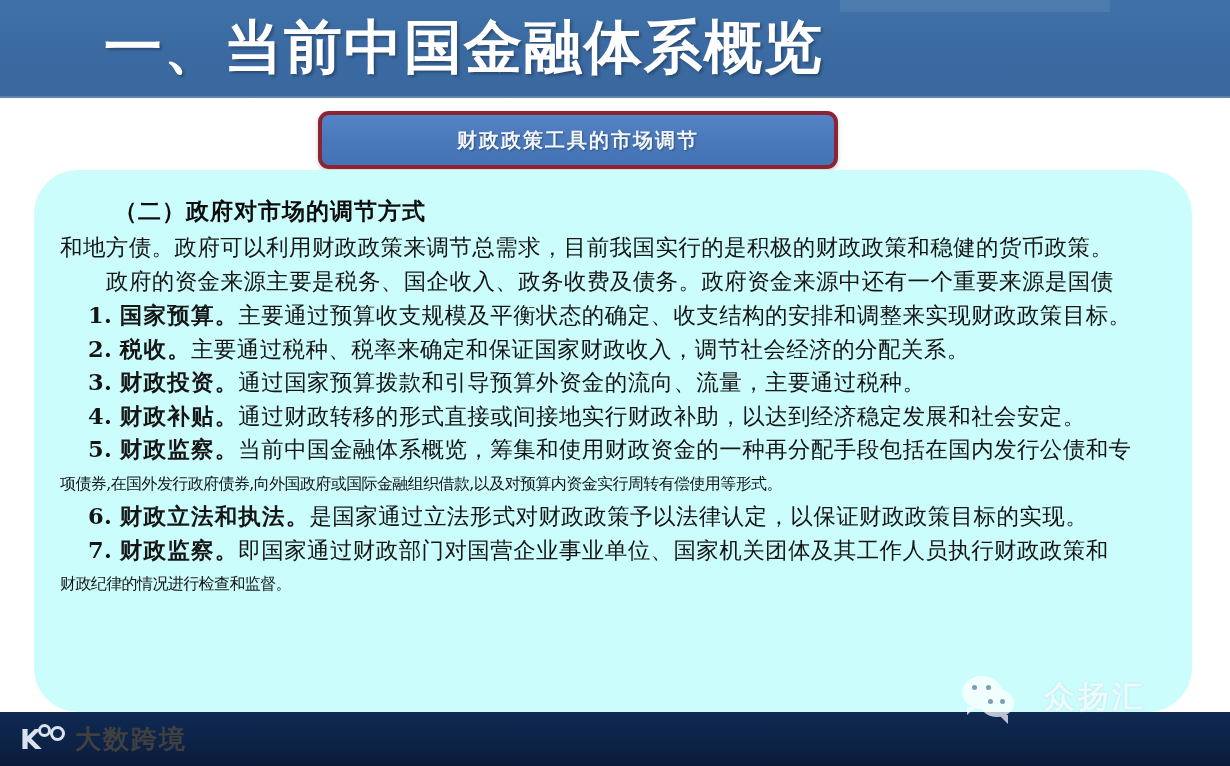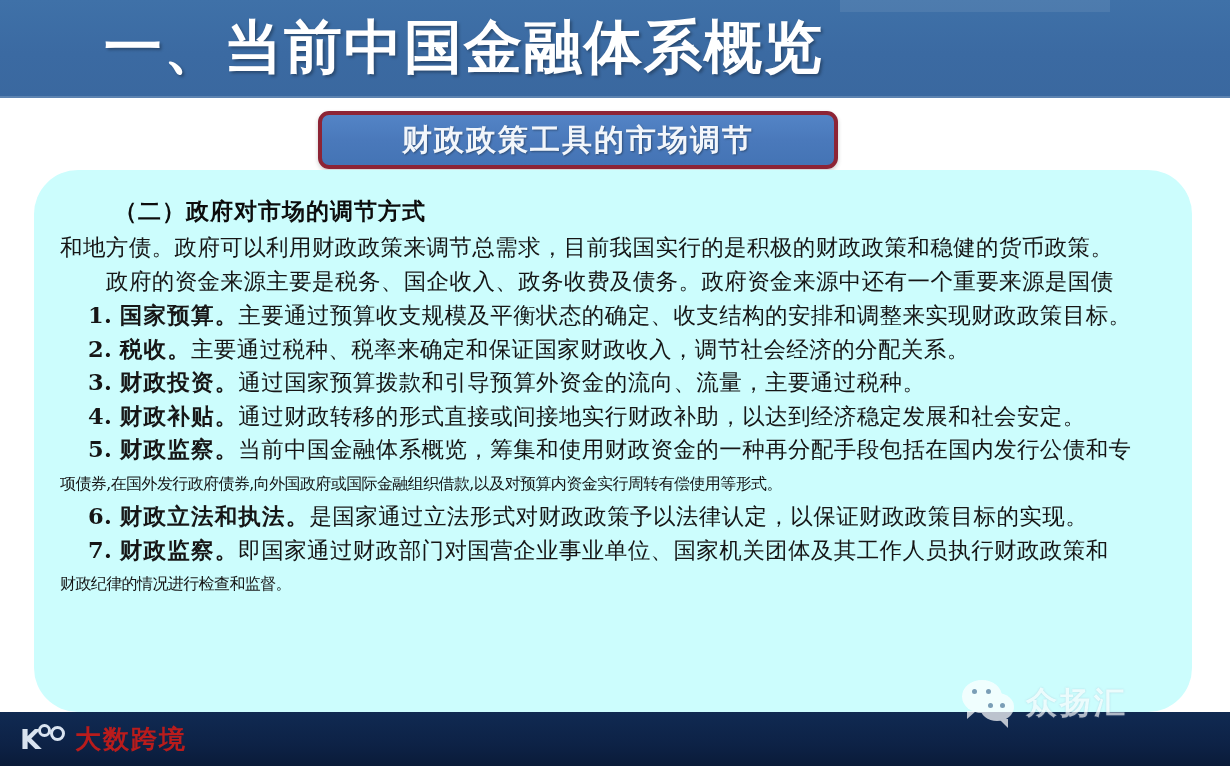--- a/index.html
+++ b/index.html
@@ -67,21 +67,21 @@
     box-sizing: border-box;
     box-shadow: 0 2px 4px rgba(0,0,0,0.20);
     display: flex;
     align-items: center;
     justify-content: center;
   }
   #subtitle-text {
     color: #f2f6fb;
     font-family: "DejaVu Serif", "Liberation Serif", serif;
     font-weight: bold;
-    font-size: 30px;
+    font-size: 20px;
     letter-spacing: 2px;
     white-space: nowrap;
     text-shadow: 1px 1px 2px rgba(0,0,0,0.35);
   }
 
   
   #content-card {
     position: absolute;
     left: 34px;
     top: 170px;
@@ -166,34 +166,33 @@
     border: 3px solid #d9e3f0;
     border-radius: 50%;
     box-sizing: border-box;
   }
   #footer-logo .mark .dot1 { left: 18px; top: 0px; width: 13px; height: 13px; }
   #footer-logo .mark .dot2 { left: 30px; top: 2px; width: 15px; height: 15px; }
   #footer-logo-text {
     font-family: "DejaVu Sans", "Liberation Sans", sans-serif;
     font-size: 26px;
     font-weight: bold;
-    color: #b91c1c;
+    color: #404040;
     letter-spacing: 2px;
     white-space: nowrap;
   }
 
   
   #watermark {
     position: absolute;
     left: 960px;
     top: 676px;
     height: 54px;
     display: flex;
-    align-items: center;
-    gap: 4px;
+    gap: 22px;
     opacity: 0.72;
     pointer-events: none;
   }
   #watermark .wechat {
     position: relative;
     width: 62px;
     height: 46px;
   }
   #watermark .bub-a,
   #watermark .bub-b {

